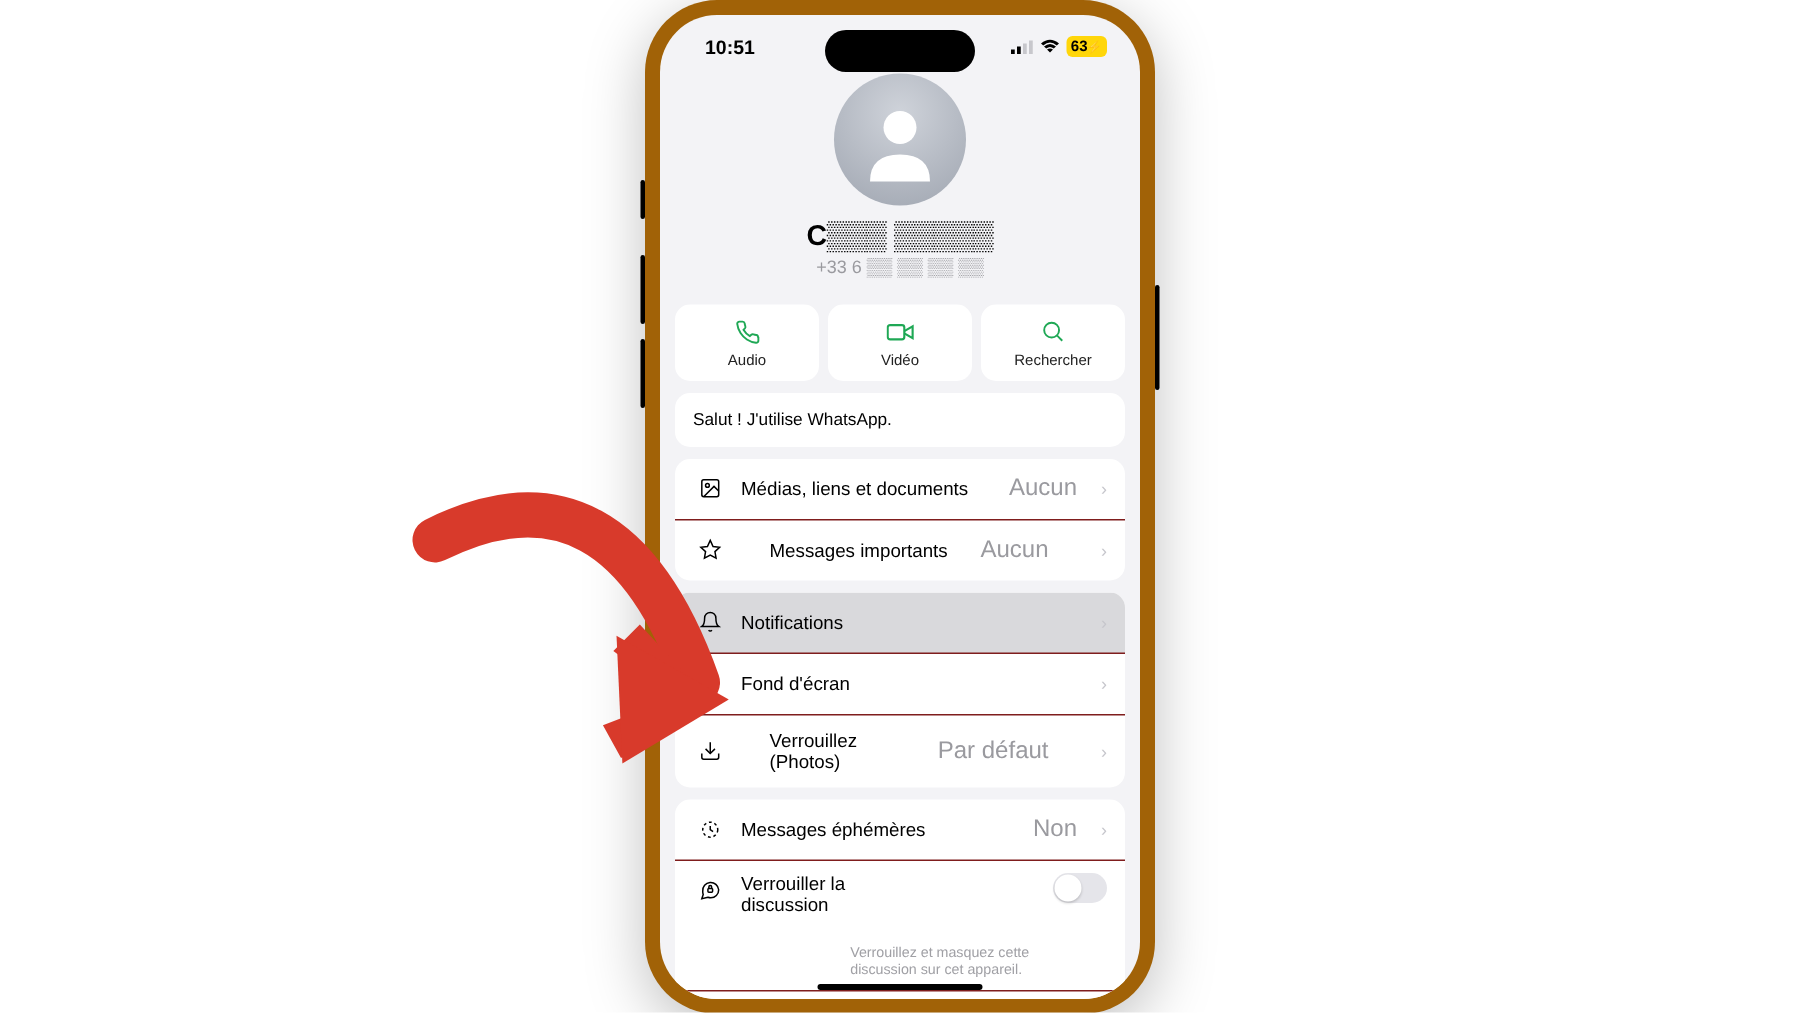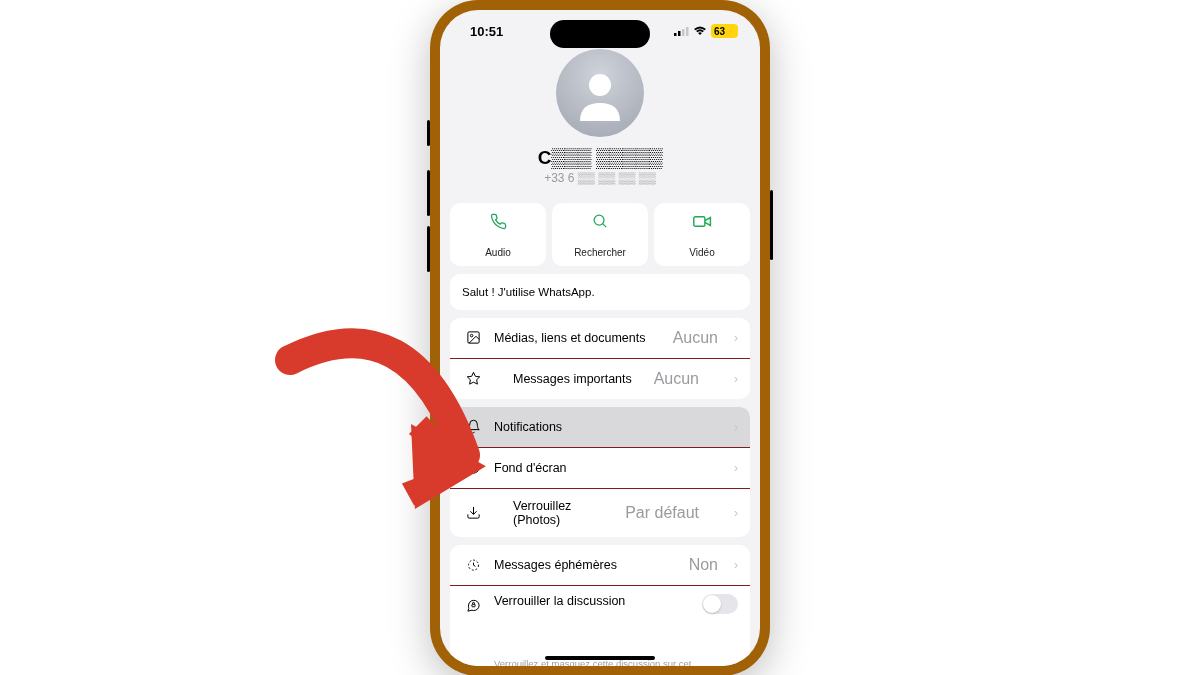--- a/index.html
+++ b/index.html
@@ -125,21 +125,21 @@
     padding: 10px 10px 0 10px;
   }
   .action-btn {
     flex: 1;
     background: #fff;
     border-radius: 10px;
     padding: 10px 4px 8px 4px;
     display: flex;
     flex-direction: column;
     align-items: center;
-    gap: 16px;
+    gap: 4px;
   }
   .action-btn .icon-slot { color: #1fa855; height: 18px; display:flex; align-items:center; }
   .action-btn .lbl { font-size: 10px; color: #222; }
   .card {
     background: #fff;
     border-radius: 10px;
     margin: 8px 10px 0 10px;
     overflow: hidden;
   }
   .status-card {
@@ -164,21 +164,21 @@
     align-items: center;
     justify-content: center;
     margin-right: 10px;
     color: #111;
   }
   .row .rlabel { flex: 1; }
   .row .rval { font-size: 16px; color: #9a9a9f; margin-right: 16px; }
   .row .chev { color: #c6c6cc; font-size: 12px; }
   .row.highlight { background: #d9d9dc; }
   .row.multiline { align-items: flex-start; padding: 8px 12px; }
-  .row.multiline .rlabel { display: flex; flex-direction: column; }
+  .row.multiline .rlabel { display: flex; flex-direction: row; }
   .row.multiline .rlabel .main { font-size: 12.5px; color: #000; margin-bottom: 2px; }
   .row.multiline .rlabel .sub { font-size: 9.5px; color: #a0a0a5; line-height: 1.2; margin-top: 48px; }
   .toggle {
     width: 36px;
     height: 20px;
     border-radius: 20px;
     background: #e5e5ea;
     position: relative;
     margin-left: 4px;
     flex-shrink: 0;
@@ -273,35 +273,35 @@
       <div class="action-btn">
         <span class="icon-slot">
           <svg width="17" height="17" viewBox="0 0 24 24" fill="none" stroke="currentColor" stroke-width="1.8">
               <path d="M22 16.9v3a2 2 0 0 1-2.2 2 19.8 19.8 0 0 1-8.6-3.1 19.5 19.5 0 0 1-6-6A19.8 19.8 0 0 1 2.1 4.2 2 2 0 0 1 4.1 2h3a2 2 0 0 1 2 1.7c.1.9.3 1.8.6 2.6a2 2 0 0 1-.4 2.1L8 9.7a16 16 0 0 0 6 6l1.3-1.3a2 2 0 0 1 2.1-.4c.8.3 1.7.5 2.6.6a2 2 0 0 1 1.7 2z"></path>
             </svg>
         </span>
         <span class="lbl">Audio</span>
       </div>
       <div class="action-btn">
         <span class="icon-slot">
+          <svg width="19" height="17" viewBox="0 0 24 18" fill="none" stroke="currentColor" stroke-width="1.8">
+              <rect x="1" y="3" width="14" height="12" rx="2"></rect>
+              <path d="M15 8 L22 4 V14 L15 10"></path>
+            </svg>
+        </span>
+        <span class="lbl">Vidéo</span>
+      </div>
+      <div class="action-btn">
+        <span class="icon-slot">
           <svg width="17" height="17" viewBox="0 0 24 24" fill="none" stroke="currentColor" stroke-width="1.8">
               <circle cx="10" cy="10" r="7"></circle>
               <line x1="20" y1="20" x2="15" y2="15"></line>
             </svg>
         </span>
         <span class="lbl">Rechercher</span>
-      </div>
-      <div class="action-btn">
-        <span class="icon-slot">
-          <svg width="19" height="17" viewBox="0 0 24 18" fill="none" stroke="currentColor" stroke-width="1.8">
-              <rect x="1" y="3" width="14" height="12" rx="2"></rect>
-              <path d="M15 8 L22 4 V14 L15 10"></path>
-            </svg>
-        </span>
-        <span class="lbl">Vidéo</span>
       </div>
     </div>
 
     <div class="card status-card">Salut ! J'utilise WhatsApp.</div>
 
     <div class="card">
       <div class="row">
         <span class="ric">
             <svg width="15" height="15" viewBox="0 0 24 24" stroke="#000" stroke-width="1.6" fill="none">
               <rect x="3" y="3" width="18" height="18" rx="2"></rect>

